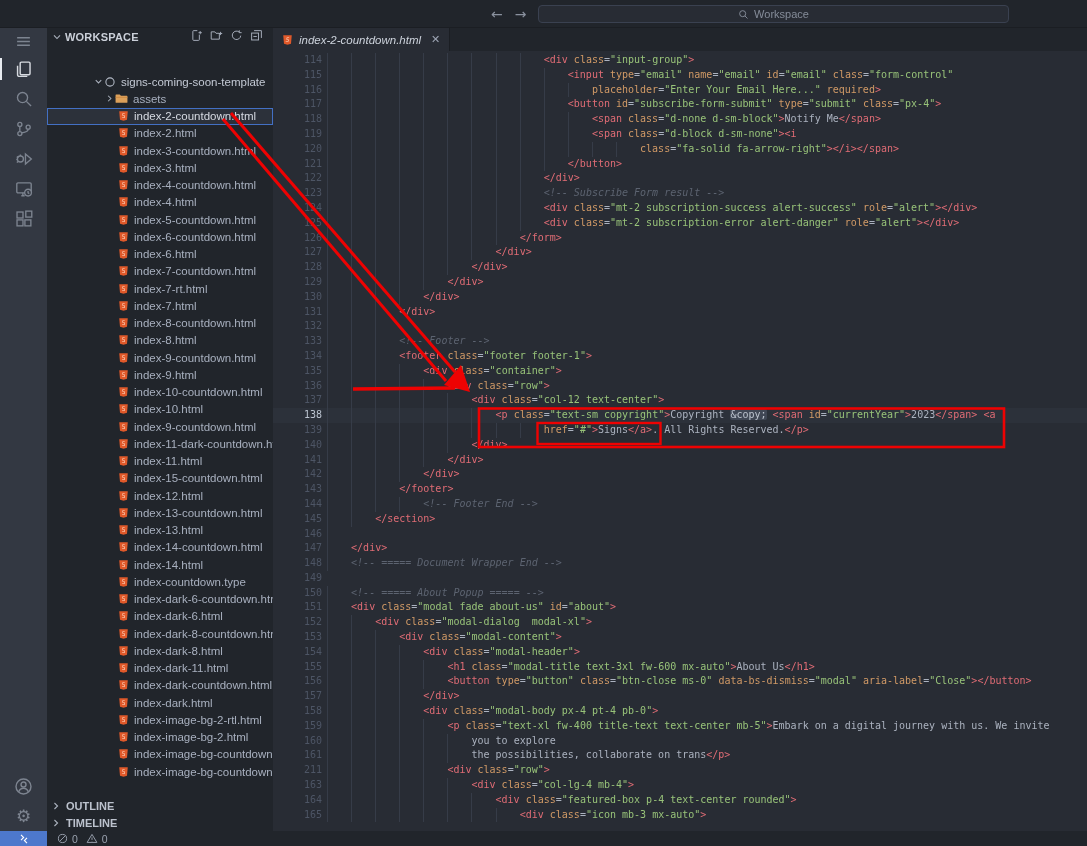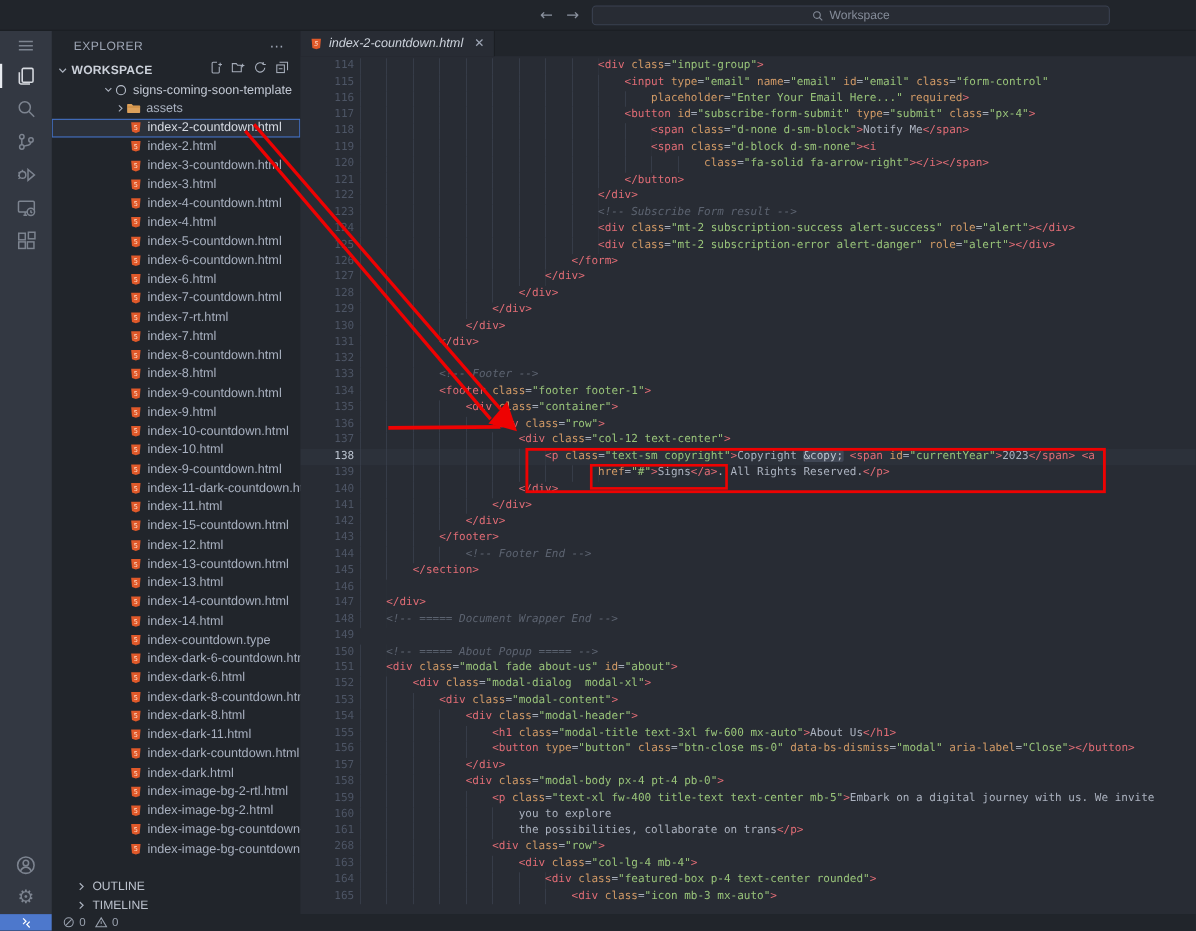--- a/index.html
+++ b/index.html
@@ -36,21 +36,21 @@
   .sb-section-label { font-size:11px; font-weight:bold; color:#cbd0d9; letter-spacing:.2px; margin-left:2px; }
   .sb-actions { margin-left:auto; display:flex; gap:7px; padding-right:10px; color:#a6adba; }
   .tree { position:absolute; top:45px; left:0; width:226px; }
   .trow { height:17.25px; display:flex; align-items:center; font-size:11.5px; color:#a8b0bf; white-space:nowrap; position:relative; }
   .trow .gap { width:5px; flex:none; }
   .trow.root { padding-left:46px; color:#c3c9d4; }
   .trow.folder { padding-left:57px; }
   .trow.file { padding-left:71px; }
   .trow.selected { background:#2c313a; color:#d6dae2; }
   .trow.selected::after { content:""; position:absolute; inset:0; border:1px solid #4370c4; pointer-events:none; }
-  .sb-bottom-row { height:17.25px; display:flex; align-items:center; padding-left:21px; font-size:11px; font-weight:normal; color:#bcc2cd; }
+  .sb-bottom-row { height:17.25px; display:flex; align-items:center; padding-left:3px; font-size:11px; font-weight:bold; color:#bcc2cd; }
   .sb-bottom-row .lbl { margin-left:4px; }
 
   
   .editor { position:absolute; left:273px; top:28px; width:814px; height:803px; background:#282c34; }
   .tabbar { height:23px; background:#21252b; display:flex; }
   .tab { display:flex; align-items:center; gap:6px; padding:0 9px; background:#282c34; border-right:1px solid #1b1e23; color:#ccd2db; font-size:11.5px; font-style:italic; }
   .tab-close { font-style:normal; color:#9da5b4; font-size:11px; margin-left:4px; }
   .code { position:absolute; top:23px; left:0; right:0; bottom:0; padding-top:2px; font-family:"DejaVu Sans Mono", monospace; font-size:10px; color:#abb2bf; }
   .cl { height:14.8px; line-height:14.8px; display:flex; white-space:pre; }
   .cl.cur { background:#2c313a; }
@@ -167,24 +167,20 @@
           </svg>
         </span>
       </div>
       <div class="ab-item">
         <span class="ab-gear">⚙</span>
       </div>
     </div>
   </div>
 
 <div class="sidebar">
-  <div class="sb-header">
-    <span>EXPLORER</span>
-    <span class="sb-more">⋯</span>
-  </div>
   <div class="sb-section">
     <span class="icn">
         <svg width="12" height="12" viewBox="0 0 14 14" fill="none" stroke="#aab1bd" stroke-width="1.3">
           <path d="M3.5 5.2l3.5 3.6 3.5-3.6"></path>
         </svg>
       </span>
     <span class="sb-section-label">WORKSPACE</span>
     <span class="sb-actions" id="sb-actions">
         <span><span class="icn">
             <svg width="13" height="13" viewBox="0 0 16 16" fill="none" stroke="currentColor" stroke-width="1.2">
@@ -709,21 +705,21 @@
       <div class="cl"><span class="ln">152</span><span class="lc"><span class="ind" style="width: 8ch;"></span><span class="tk-t">&lt;div</span><span class="tk-p"> </span><span class="tk-a">class</span><span class="tk-p">=</span><span class="tk-s">"modal-dialog  modal-xl"</span><span class="tk-t">&gt;</span></span></div>
       <div class="cl"><span class="ln">153</span><span class="lc"><span class="ind" style="width: 12ch;"></span><span class="tk-t">&lt;div</span><span class="tk-p"> </span><span class="tk-a">class</span><span class="tk-p">=</span><span class="tk-s">"modal-content"</span><span class="tk-t">&gt;</span></span></div>
       <div class="cl"><span class="ln">154</span><span class="lc"><span class="ind" style="width: 16ch;"></span><span class="tk-t">&lt;div</span><span class="tk-p"> </span><span class="tk-a">class</span><span class="tk-p">=</span><span class="tk-s">"modal-header"</span><span class="tk-t">&gt;</span></span></div>
       <div class="cl"><span class="ln">155</span><span class="lc"><span class="ind" style="width: 20ch;"></span><span class="tk-t">&lt;h1</span><span class="tk-p"> </span><span class="tk-a">class</span><span class="tk-p">=</span><span class="tk-s">"modal-title text-3xl fw-600 mx-auto"</span><span class="tk-t">&gt;</span><span class="tk-p">About Us</span><span class="tk-t">&lt;/h1&gt;</span></span></div>
       <div class="cl"><span class="ln">156</span><span class="lc"><span class="ind" style="width: 20ch;"></span><span class="tk-t">&lt;button</span><span class="tk-p"> </span><span class="tk-a">type</span><span class="tk-p">=</span><span class="tk-s">"button"</span><span class="tk-p"> </span><span class="tk-a">class</span><span class="tk-p">=</span><span class="tk-s">"btn-close ms-0"</span><span class="tk-p"> </span><span class="tk-a">data-bs-dismiss</span><span class="tk-p">=</span><span class="tk-s">"modal"</span><span class="tk-p"> </span><span class="tk-a">aria-label</span><span class="tk-p">=</span><span class="tk-s">"Close"</span><span class="tk-t">&gt;</span><span class="tk-t">&lt;/button&gt;</span></span></div>
       <div class="cl"><span class="ln">157</span><span class="lc"><span class="ind" style="width: 16ch;"></span><span class="tk-t">&lt;/div&gt;</span></span></div>
       <div class="cl"><span class="ln">158</span><span class="lc"><span class="ind" style="width: 16ch;"></span><span class="tk-t">&lt;div</span><span class="tk-p"> </span><span class="tk-a">class</span><span class="tk-p">=</span><span class="tk-s">"modal-body px-4 pt-4 pb-0"</span><span class="tk-t">&gt;</span></span></div>
       <div class="cl"><span class="ln">159</span><span class="lc"><span class="ind" style="width: 20ch;"></span><span class="tk-t">&lt;p</span><span class="tk-p"> </span><span class="tk-a">class</span><span class="tk-p">=</span><span class="tk-s">"text-xl fw-400 title-text text-center mb-5"</span><span class="tk-t">&gt;</span><span class="tk-p">Embark on a digital journey with us. We invite</span></span></div>
       <div class="cl"><span class="ln">160</span><span class="lc"><span class="ind" style="width: 24ch;"></span><span class="tk-p">you to explore</span></span></div>
       <div class="cl"><span class="ln">161</span><span class="lc"><span class="ind" style="width: 24ch;"></span><span class="tk-p">the possibilities, collaborate on trans</span><span class="tk-t">&lt;/p&gt;</span></span></div>
-      <div class="cl"><span class="ln">268</span><span class="lc"><span class="ind" style="width: 20ch;"></span><span class="tk-t">&lt;div</span><span class="tk-p"> </span><span class="tk-a">class</span><span class="tk-p">=</span><span class="tk-s">"row"</span><span class="tk-t">&gt;</span></span></div>
+      <div class="cl"><span class="ln">211</span><span class="lc"><span class="ind" style="width: 20ch;"></span><span class="tk-t">&lt;div</span><span class="tk-p"> </span><span class="tk-a">class</span><span class="tk-p">=</span><span class="tk-s">"row"</span><span class="tk-t">&gt;</span></span></div>
       <div class="cl"><span class="ln">163</span><span class="lc"><span class="ind" style="width: 24ch;"></span><span class="tk-t">&lt;div</span><span class="tk-p"> </span><span class="tk-a">class</span><span class="tk-p">=</span><span class="tk-s">"col-lg-4 mb-4"</span><span class="tk-t">&gt;</span></span></div>
       <div class="cl"><span class="ln">164</span><span class="lc"><span class="ind" style="width: 28ch;"></span><span class="tk-t">&lt;div</span><span class="tk-p"> </span><span class="tk-a">class</span><span class="tk-p">=</span><span class="tk-s">"featured-box p-4 text-center rounded"</span><span class="tk-t">&gt;</span></span></div>
       <div class="cl"><span class="ln">165</span><span class="lc"><span class="ind" style="width: 32ch;"></span><span class="tk-t">&lt;div</span><span class="tk-p"> </span><span class="tk-a">class</span><span class="tk-p">=</span><span class="tk-s">"icon mb-3 mx-auto"</span><span class="tk-t">&gt;</span></span></div>
     </div>
 </div>
 
 <div class="statusbar">
   <div class="sb-remote">
     <span class="icn">
         <svg width="12" height="12" viewBox="0 0 16 16" fill="none" stroke="#ffffff" stroke-width="1.5">

